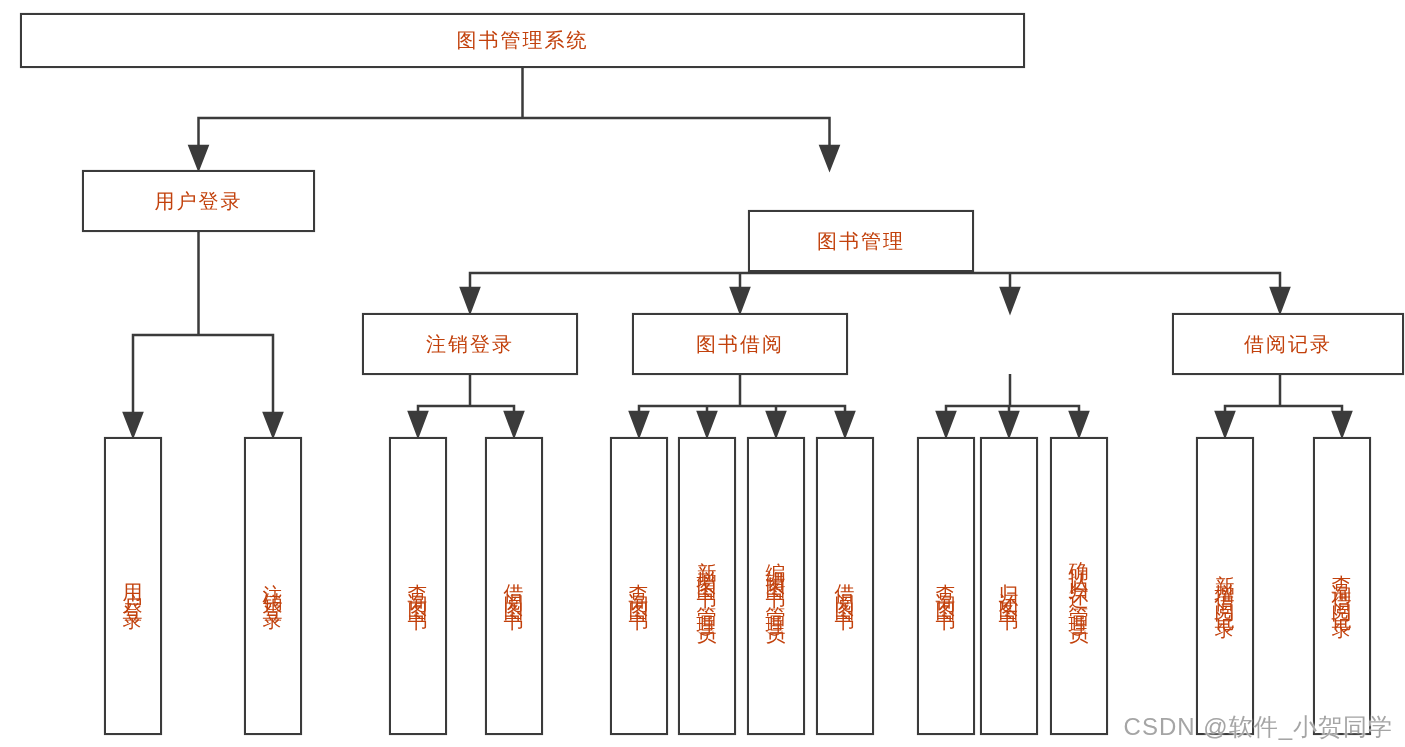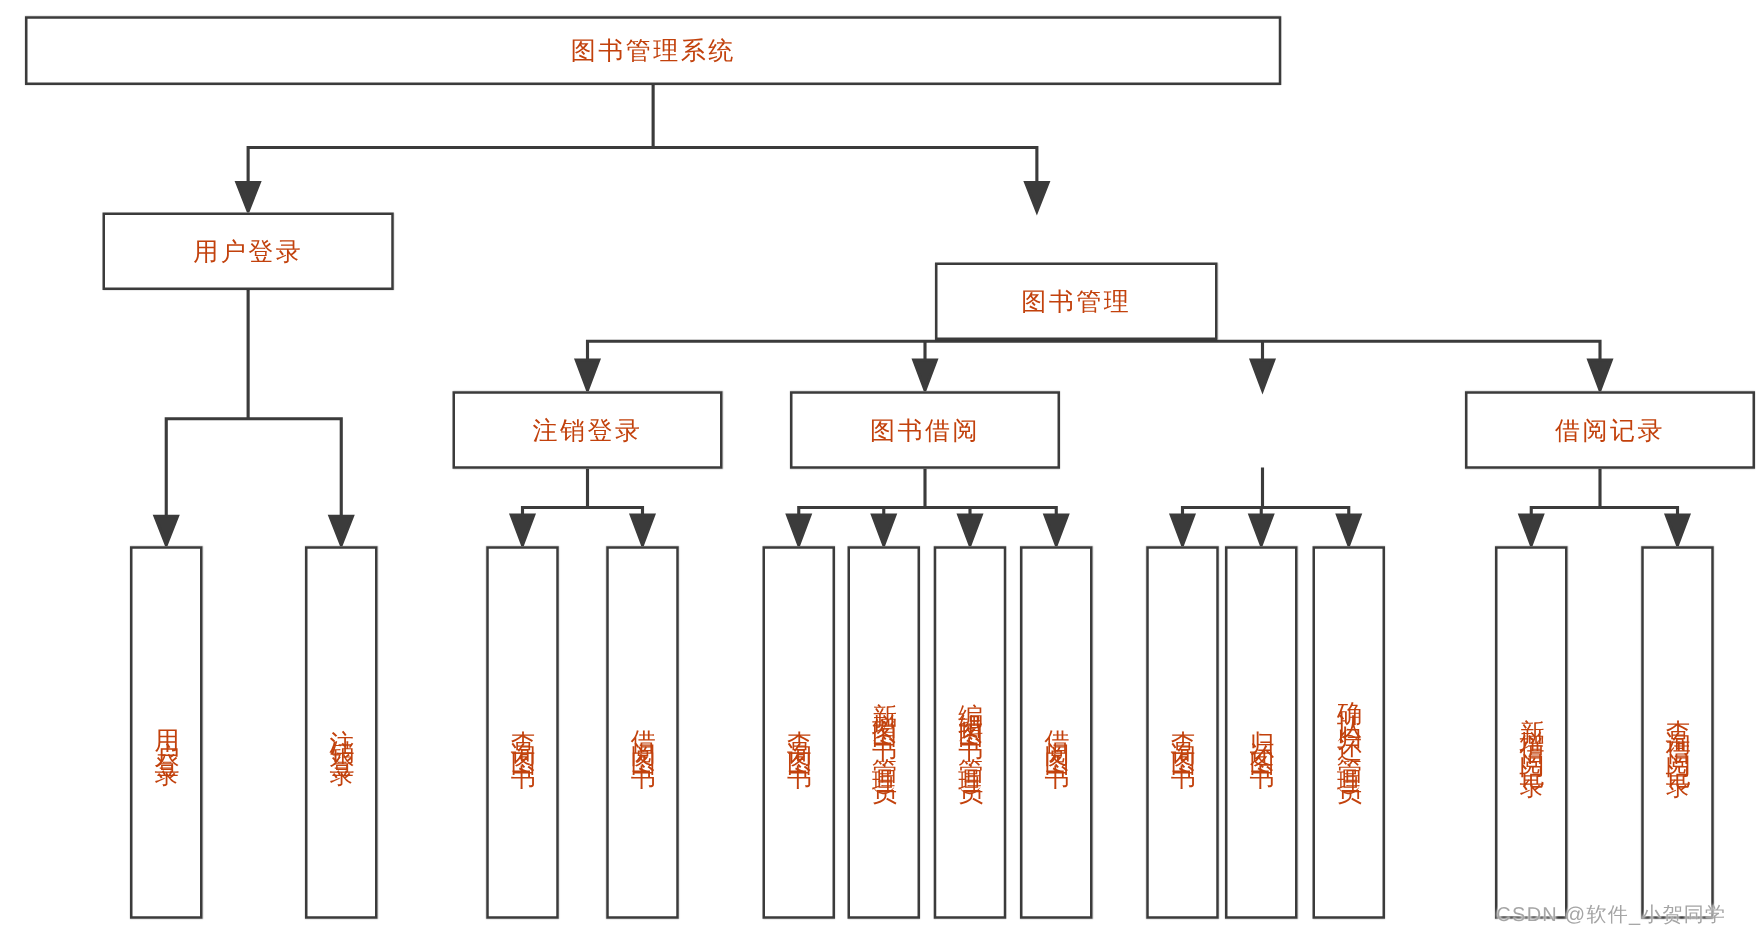--- a/index.html
+++ b/index.html
@@ -42,23 +42,23 @@
   .vnode .vlabel {
     writing-mode: vertical-rl;
     text-orientation: mixed;
     font-size: 20px;
     line-height: 1;
     letter-spacing: 9px;
     white-space: nowrap;
   }
   .watermark {
     position: absolute;
-    right: 24px;
+    right: 12px;
     bottom: 4px;
-    font-size: 16px;
+    font-size: 24px;
     letter-spacing: 1px;
     color: #a5a5a5;
     text-shadow: 0 0 2px #ffffff, 0 0 3px #ffffff;
     z-index: 10;
     white-space: nowrap;
   }
 </style>
 </head>
 <body>
 

